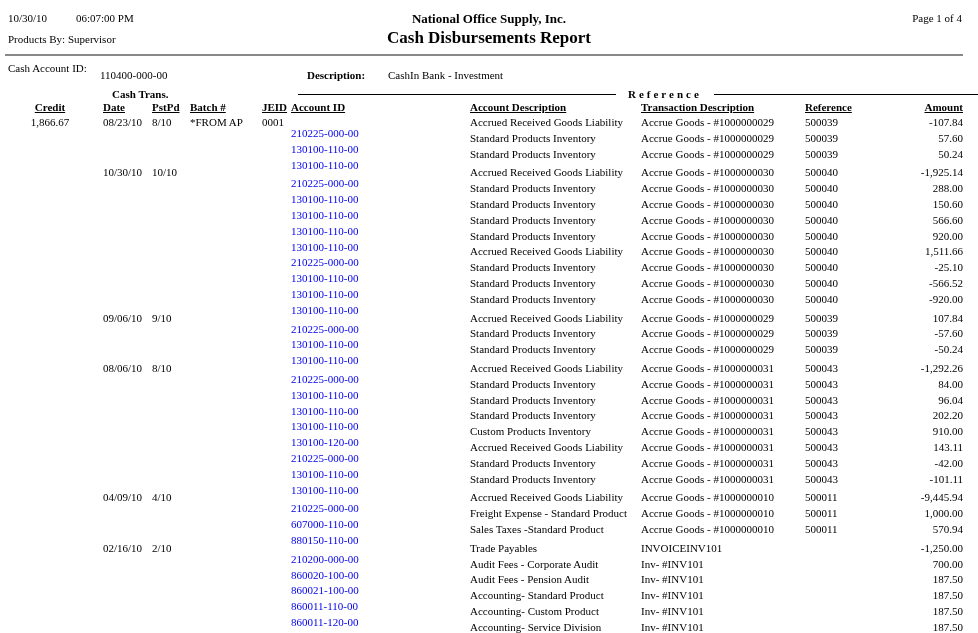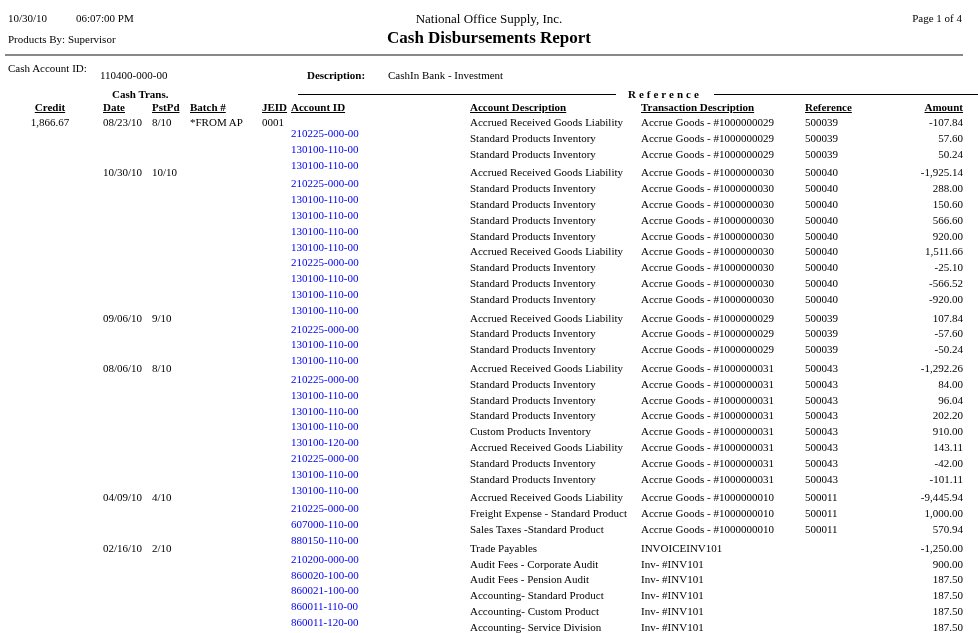--- a/index.html
+++ b/index.html
@@ -7,21 +7,21 @@
     width:978px;height:633px;
     font-family:"Liberation Serif","DejaVu Serif",serif;
     font-size:11px;color:#000;overflow:hidden;
   }
   .page{position:relative;width:978px;height:522px;background:#fff;}
 
   
   .topbar{position:relative;height:54px;}
   .h-date{position:absolute;left:8px;top:12px;}
   .h-time{position:absolute;left:76px;top:12px;}
-  .h-company{position:absolute;left:0;right:0;top:11px;text-align:center;font-weight:normal;font-size:13px;}
+  .h-company{position:absolute;left:0;right:0;top:11px;text-align:center;font-weight:bold;font-size:13px;}
   .h-page{position:absolute;right:16px;top:12px;}
   .h-printed{position:absolute;left:8px;top:33px;}
   .h-title{position:absolute;left:0;right:0;top:28px;text-align:center;font-weight:bold;font-size:17px;}
   .rule{height:2px;background:var(--rule-gray,#888);margin:0 15px 0 5px;}
 
   
   .meta{position:relative;height:32px;}
   .m-acct-label{position:absolute;left:8px;top:6px;font-weight:normal;}
   .m-acct-value{position:absolute;left:100px;top:13px;}
   .m-desc-label{position:absolute;left:307px;top:13px;font-weight:bold;}
@@ -420,21 +420,21 @@
       <div class="grid row">
         <span class="cell c-credit"></span>
         <span class="cell c-date"></span>
         <span class="cell c-pstpd"></span>
         <span class="cell c-batch"></span>
         <span class="cell c-jeid"></span>
         <span class="cell c-acctid">860020-100-00</span>
         <span class="cell c-desc">Audit Fees - Corporate Audit</span>
         <span class="cell c-trans">Inv- #INV101</span>
         <span class="cell c-ref"></span>
-        <span class="cell c-amt">900.00</span>
+        <span class="cell c-amt">700.00</span>
       </div>
       <div class="grid row">
         <span class="cell c-credit"></span>
         <span class="cell c-date"></span>
         <span class="cell c-pstpd"></span>
         <span class="cell c-batch"></span>
         <span class="cell c-jeid"></span>
         <span class="cell c-acctid">860021-100-00</span>
         <span class="cell c-desc">Audit Fees - Pension Audit</span>
         <span class="cell c-trans">Inv- #INV101</span>

